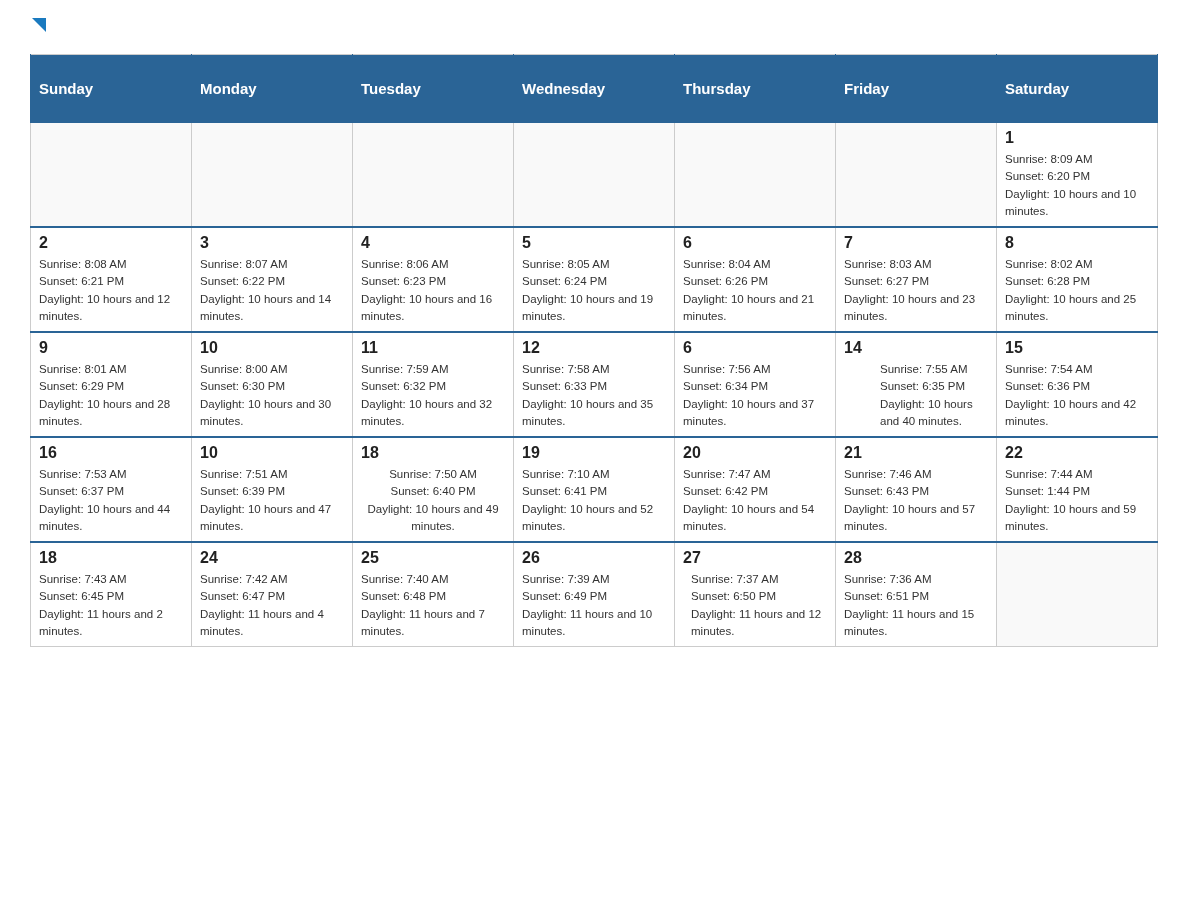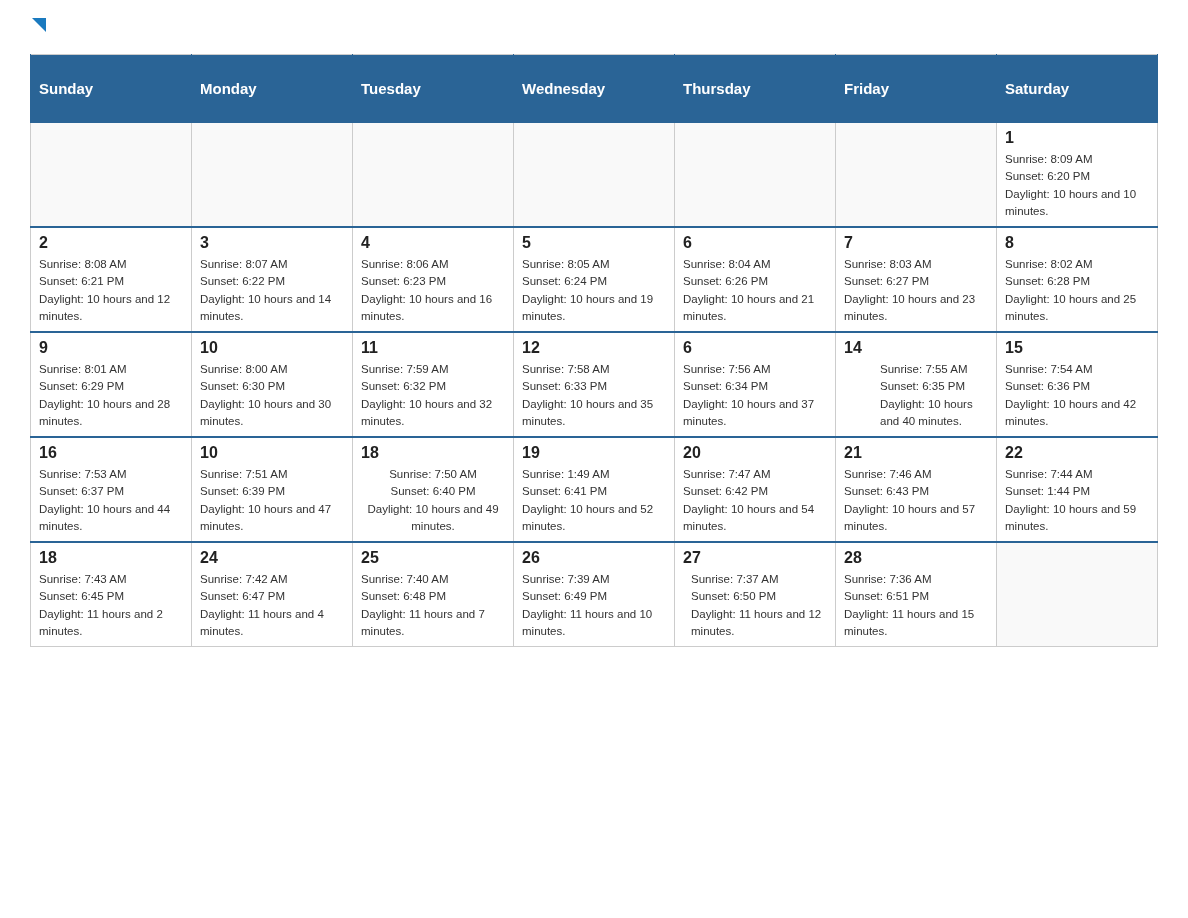--- a/index.html
+++ b/index.html
@@ -236,21 +236,21 @@
 Daylight: 10 hours and 47 minutes.</div>
         </td>
         <td>
           <div class="day-number">18</div>
           <div class="day-info" style="white-space: pre-line; text-align: center;">Sunrise: 7:50 AM
 Sunset: 6:40 PM
 Daylight: 10 hours and 49 minutes.</div>
         </td>
         <td>
           <div class="day-number">19</div>
-          <div class="day-info" style="white-space: pre-line;">Sunrise: 1:49 AM
+          <div class="day-info" style="white-space: pre-line;">Sunrise: 7:10 AM
 Sunset: 6:41 PM
 Daylight: 10 hours and 52 minutes.</div>
         </td>
         <td>
           <div class="day-number">20</div>
           <div class="day-info" style="white-space: pre-line;">Sunrise: 7:47 AM
 Sunset: 6:42 PM
 Daylight: 10 hours and 54 minutes.</div>
         </td>
         <td>

